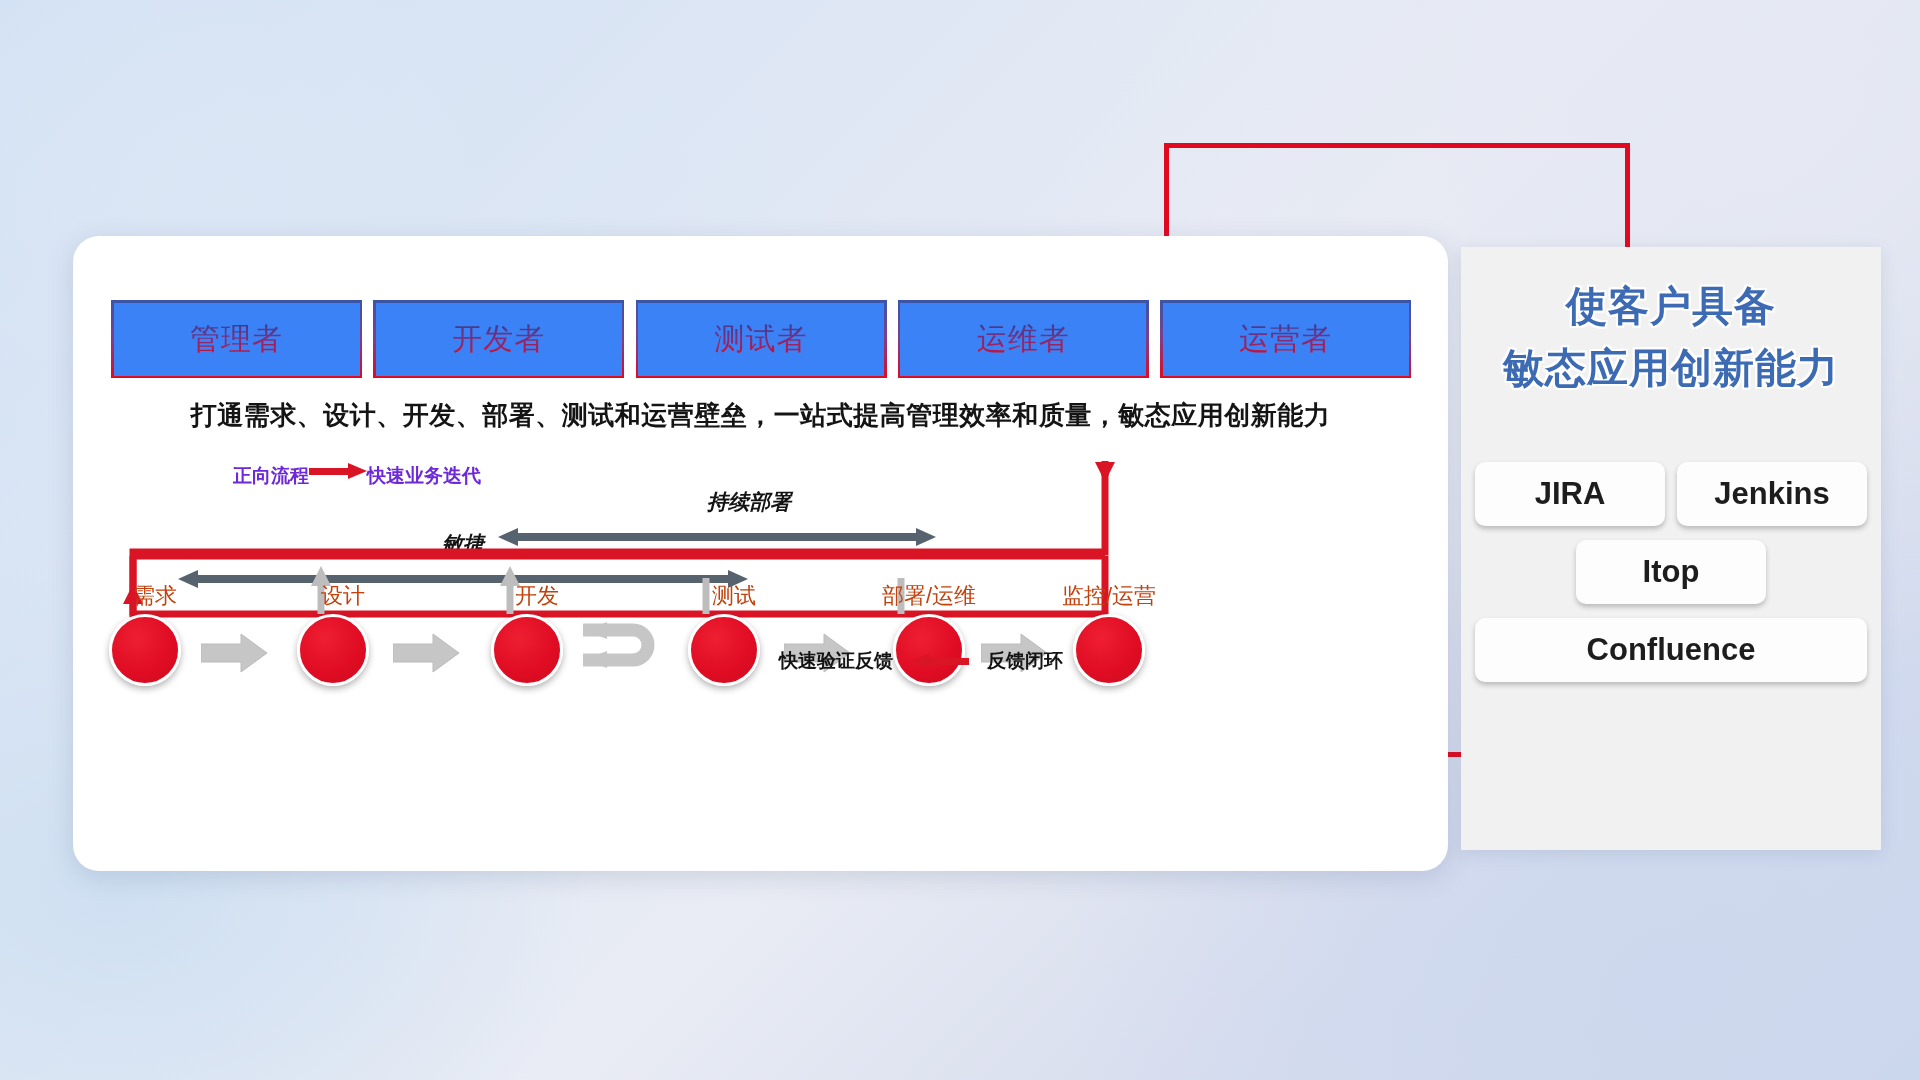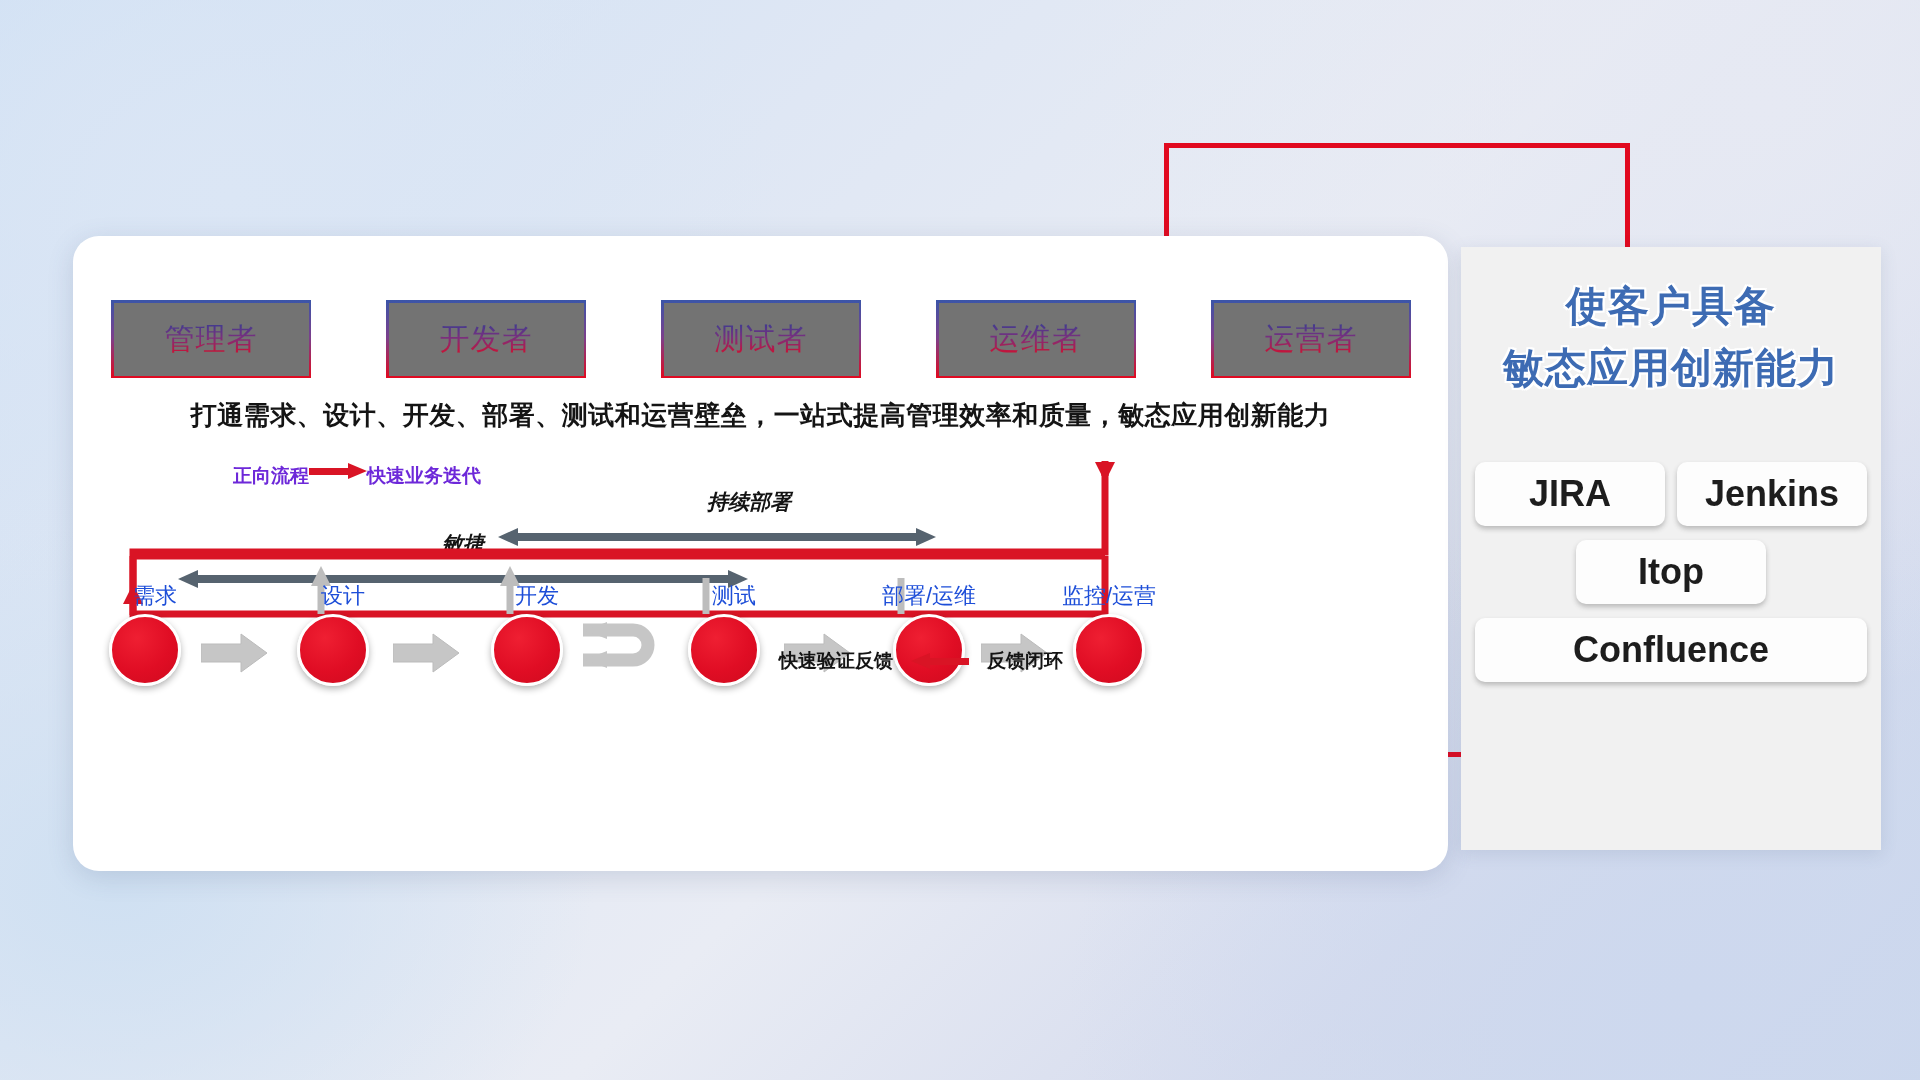--- a/index.html
+++ b/index.html
@@ -34,22 +34,22 @@
     box-shadow:0 6px 26px rgba(70,90,130,.18);
     z-index:4;
   }
 
   
   #roles{
     position:absolute;left:38px;top:64px;width:1300px;height:78px;
     display:flex;justify-content:space-between;align-items:stretch;
   }
   .role-box{
-    width:200px;height:100%;
-    background:#737373;
+    width:251px;height:100%;
+    background:#3b82f6;
     position:relative;
     display:flex;align-items:center;justify-content:center;
     box-sizing:border-box;
   }
   .role-box::before{
     content:"";position:absolute;inset:0;padding:2.5px;
     background:linear-gradient(180deg,#3b55a8 0%,#7b3f8c 48%,#e1091f 100%);
     -webkit-mask:linear-gradient(#000 0 0) content-box,linear-gradient(#000 0 0);
     -webkit-mask-composite:xor;mask-composite:exclude;
     pointer-events:none;
@@ -125,21 +125,21 @@
 
   
   .node{
     position:absolute;width:72px;height:72px;border-radius:50%;
     background:radial-gradient(circle at 38% 32%,#ef1f32 0%,#e00d24 55%,#cf0a1e 100%);
     border:3px solid #ffffff;
     box-shadow:0 3px 7px rgba(0,0,0,.30);
     box-sizing:border-box;
   }
   .node-label{
-    position:absolute;font-size:22px;font-weight:400;color:#1d4ed8;
+    position:absolute;font-size:22px;font-weight:400;color:#c2410c;
     white-space:nowrap;text-align:center;
   }
 
   
   .gray-arrow{
     position:absolute;width:66px;height:42px;
   }
   .gray-arrow svg{display:block;}
 
   
@@ -169,21 +169,21 @@
       -2px  0   0 #ffffff, 2px  0   0 #ffffff;
     letter-spacing:1px;
   }
   #tools{
     position:absolute;left:8px;top:215px;width:404px;
     display:flex;flex-wrap:wrap;gap:14px 12px;justify-content:center;
   }
   .tool{
     width:190px;height:64px;background:#fdfdfd;border-radius:10px;
     display:flex;align-items:center;justify-content:center;
-    font-size:36px;font-weight:700;color:#1d1d1d;
+    font-size:31px;font-weight:700;color:#1d1d1d;
     box-shadow:0 3px 5px rgba(60,60,60,.30);
     box-sizing:border-box;
   }
   .tool.wide{width:392px;}
 </style>
 </head>
 <body>
 
 <div id="bg"></div>
 

